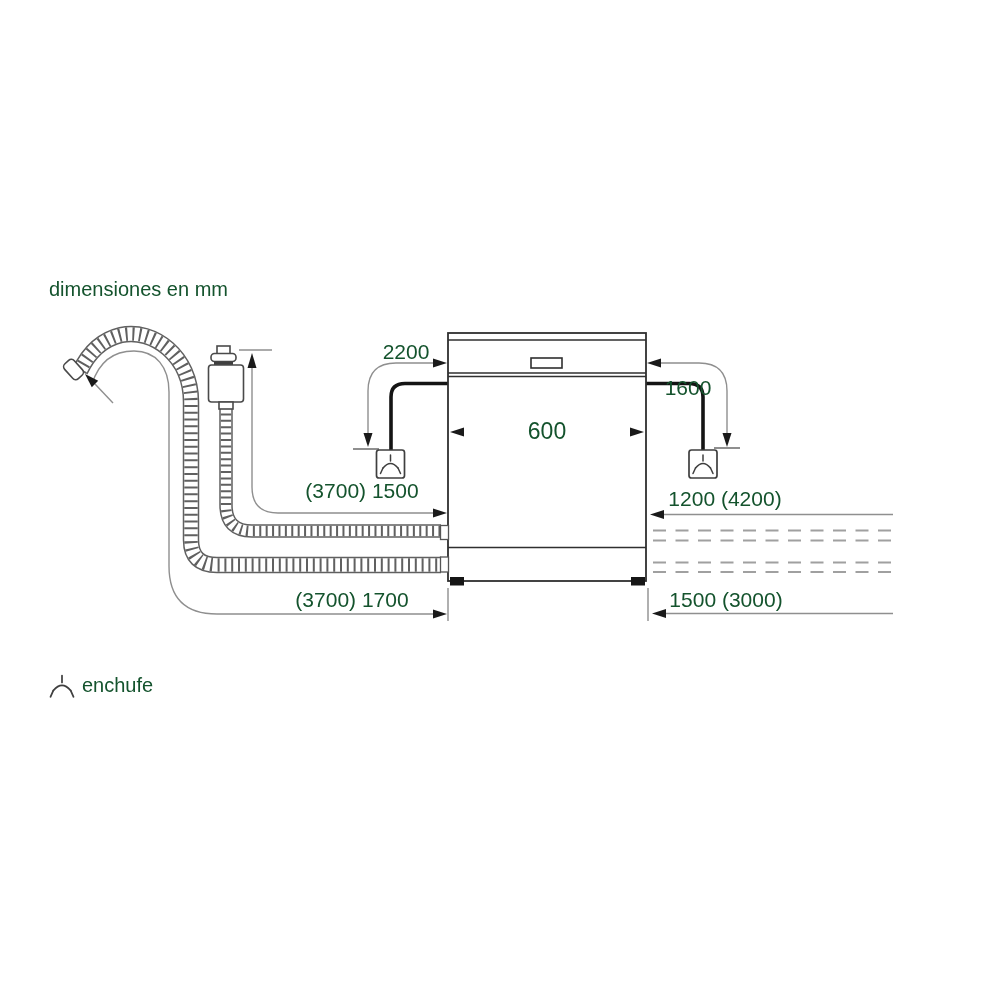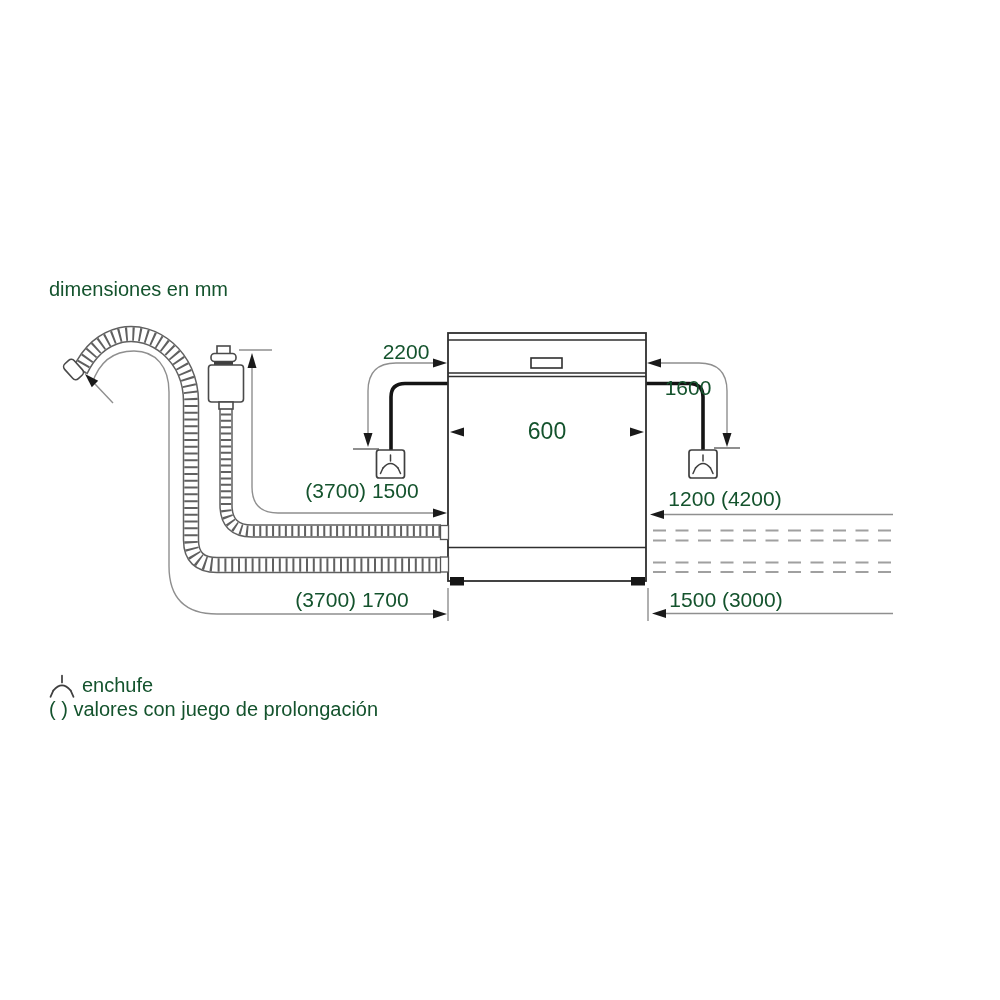--- a/index.html
+++ b/index.html
@@ -160,15 +160,14 @@
   <span class="lbl centered" style="left:362px;top:480px;">(3700) 1500</span>
 
   <span class="lbl centered" style="left:725px;top:488px;">1200 (4200)</span>
 
   <span class="lbl centered" style="left:352px;top:589px;">(3700) 1700</span>
 
   <span class="lbl centered" style="left:726px;top:589px;">1500 (3000)</span>
 
   <span class="lbl legend" style="left:82px;top:675px;">enchufe</span>
 
-  <span class="lbl legend" style="left:49px;top:699px;">( ) valores con juego de prolongación</span>
 
 </div>
 
 </body></html>

